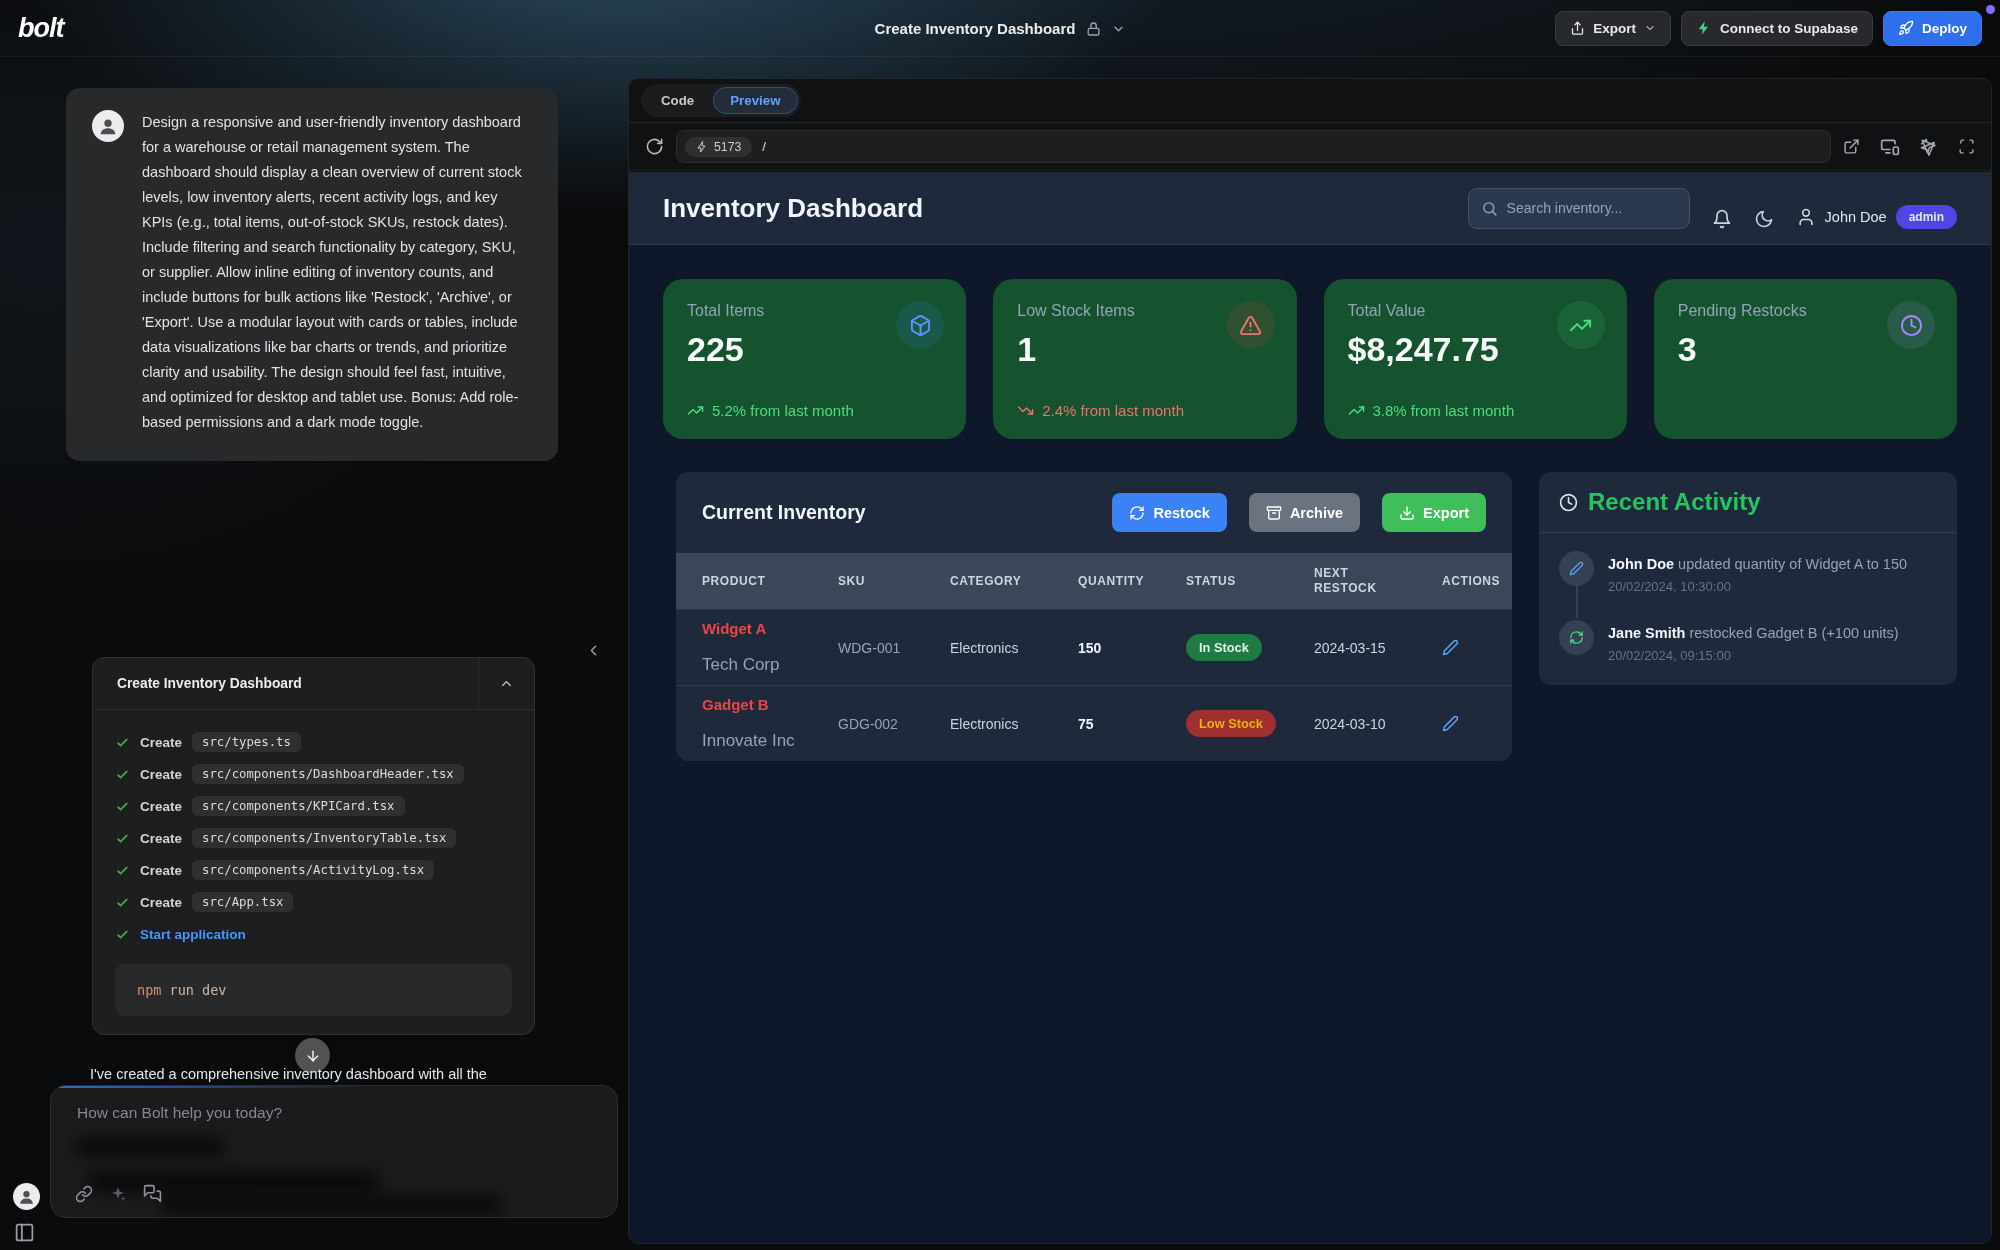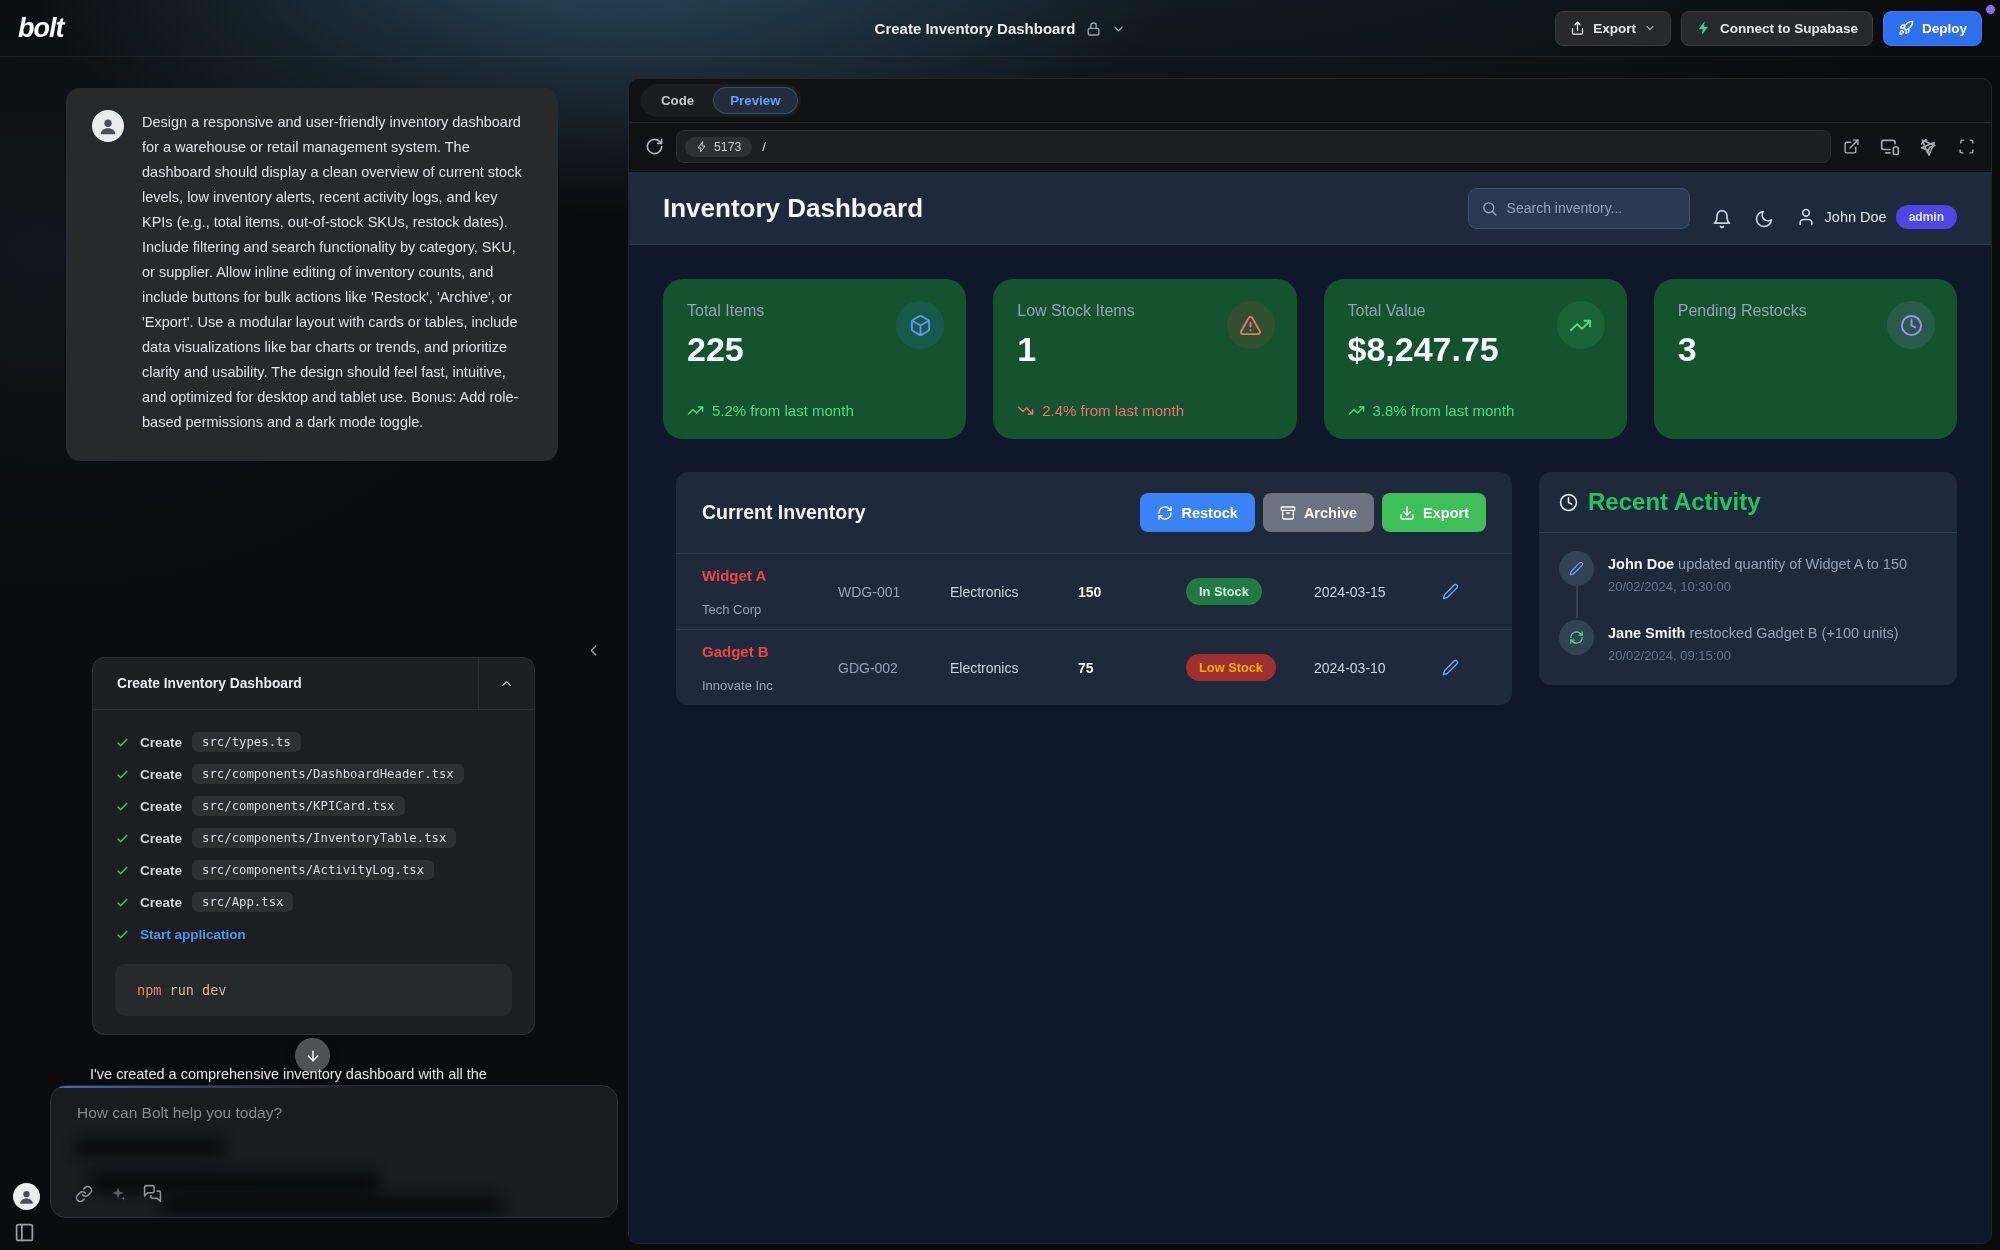--- a/index.html
+++ b/index.html
@@ -123,34 +123,34 @@
   .trend-up { color:#4ade80; } .trend-down { color:#f07171; }
   .tint-blue { background:rgba(59,130,246,.14); color:#5b96f7; }
   .tint-red { background:rgba(239,68,68,.13); color:#f07171; }
   .tint-green { background:rgba(74,222,128,.12); color:#4ade80; }
   .tint-purple { background:rgba(167,139,250,.14); color:#a78bfa; }
 
   .main-row { position:absolute; left:47px; top:300px; right:34px; display:flex; gap:27px; align-items:flex-start; }
   .inv-panel { width:836px; background:#1e293b; border-radius:12px; overflow:hidden; }
   .inv-head { display:flex; align-items:center; padding:21px 26px; }
   .inv-title { font-size:19.5px; font-weight:700; color:#f1f5f9; }
-  .inv-actions { margin-left:auto; display:flex; gap:8px; }
+  .inv-actions { margin-left:auto; display:flex; gap:22px; }
   .abtn { display:flex; align-items:center; gap:8px; height:39px; padding:0 17px; border-radius:8px;
     font-size:14.5px; font-weight:600; color:#fff; cursor:default; }
   .abtn-restock { background:#3b82f6; }
   .abtn-archive { background:#6b7280; }
   .abtn-export { background:#3fbf59; }
   .tbl-head { display:grid; grid-template-columns:136px 112px 128px 108px 128px 128px 1fr;
     background:#3b4759; padding:0 0 0 26px; height:56px; align-items:center; }
   .tbl-head span { font-size:12px; font-weight:700; letter-spacing:.6px; color:#cbd5e1; line-height:15px; padding-right:10px; }
   .tbl-row { display:grid; grid-template-columns:136px 112px 128px 108px 128px 128px 1fr;
     padding:0 0 0 26px; height:76px; align-items:center; border-top:1px solid #2c3a4d; }
   .tbl-row:first-of-type { border-top:none; }
   .prod-name { font-size:15px; font-weight:600; color:#ef4444; }
-  .prod-sub { font-size:13px; color:#94a3b8; margin-top:18px; }
+  .prod-sub { font-size:17px; color:#94a3b8; margin-top:18px; }
   .cell { font-size:14px; color:#cbd5e1; }
   .cell-dim { color:#94a3b8; }
   .cell-strong { color:#f1f5f9; font-weight:600; }
   .badge { display:inline-block; font-size:12.8px; font-weight:600; border-radius:999px; padding:6px 13px; }
   .badge-in { background:#1f7a43; color:#dcf5e3; }
   .badge-low { background:#a03030; color:#eab308; }
   .edit-btn { color:#60a5fa; cursor:default; }
 
   .act-panel { flex:1; background:#1e293b; border-radius:12px; overflow:hidden; }
   .act-head { display:flex; align-items:center; gap:10px; padding:16px 20px;
@@ -574,20 +574,29 @@
                   <svg width="16" height="16" viewBox="0 0 24 24" fill="none" stroke="currentColor" stroke-width="2" stroke-linecap="round" stroke-linejoin="round">
                     <path d="M21 15v4a2 2 0 0 1-2 2H5a2 2 0 0 1-2-2v-4"></path>
                     <polyline points="7 10 12 15 17 10"></polyline>
                     <line x1="12" y1="15" x2="12" y2="3"></line>
                   </svg>
                 </span>
               <span>Export</span>
             </div>
           </div>
         </div>
+        <div class="tbl-head">
+          <span>PRODUCT</span>
+          <span>SKU</span>
+          <span>CATEGORY</span>
+          <span>QUANTITY</span>
+          <span>STATUS</span>
+          <span style="max-width:80px">NEXT RESTOCK</span>
+          <span>ACTIONS</span>
+        </div>
         <div class="tbl-row">
           <div>
             <div class="prod-name">Widget A</div>
             <div class="prod-sub">Tech Corp</div>
           </div>
           <span class="cell cell-dim">WDG-001</span>
           <span class="cell">Electronics</span>
           <span class="cell cell-strong">150</span>
           <span><span class="badge badge-in">In Stock</span></span>
           <span class="cell">2024-03-15</span>

